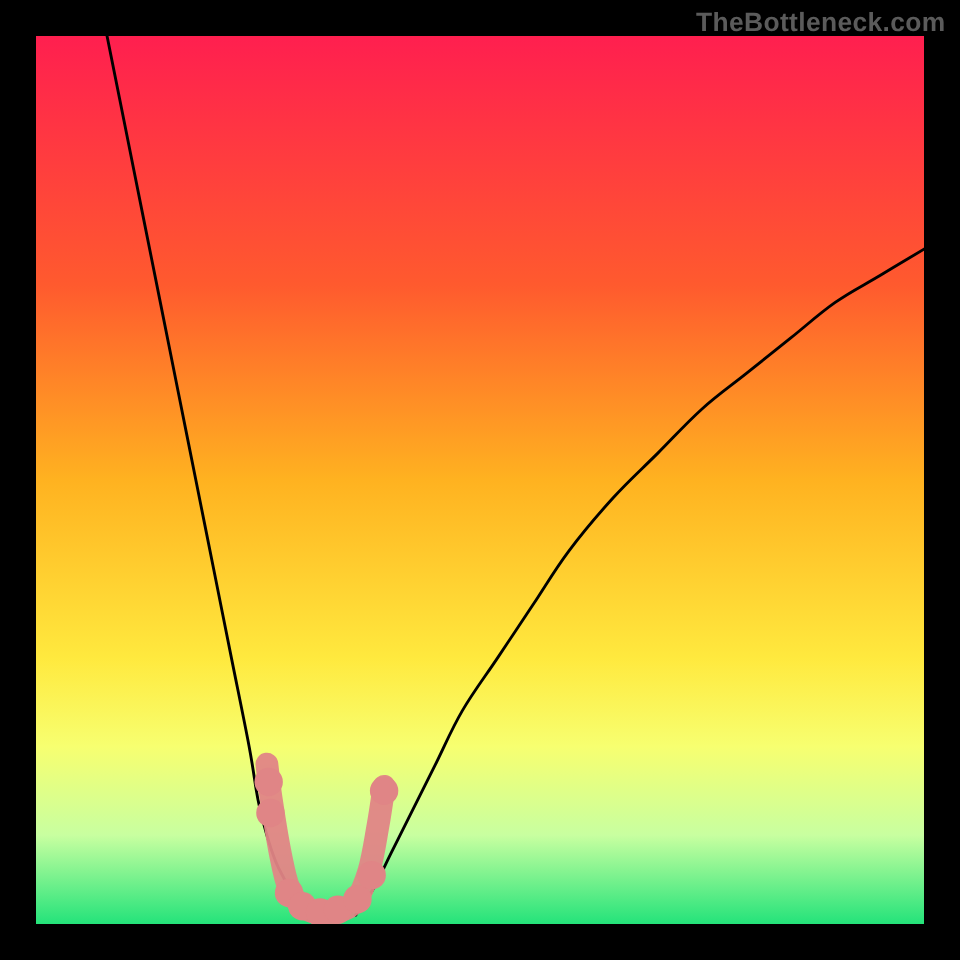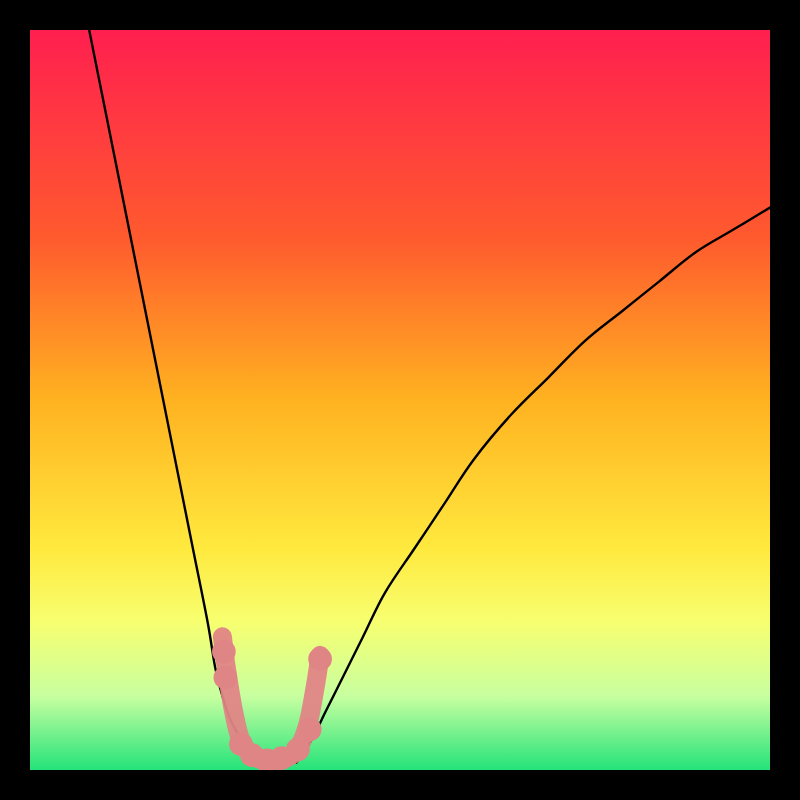--- a/index.html
+++ b/index.html
@@ -38,20 +38,21 @@
   svg {
     display: block;
     width: 740px;
     height: 740px;
   }
 </style>
 </head>
 <body>
 
 <div class="frame">
+  <div class="watermark">TheBottleneck.com</div>
 
   <div class="plot-area">
     <svg id="chart-svg" viewBox="0 0 740 740">
       <defs>
         <linearGradient id="bg-grad" x1="0" y1="0" x2="0" y2="1">
             <stop offset="0%" stop-color="#ff1f4f"></stop>
             <stop offset="28.000000000000004%" stop-color="#ff5a2e"></stop>
             <stop offset="50%" stop-color="#ffb220"></stop>
             <stop offset="70%" stop-color="#ffe93e"></stop>
             <stop offset="80%" stop-color="#f7ff70"></stop>

